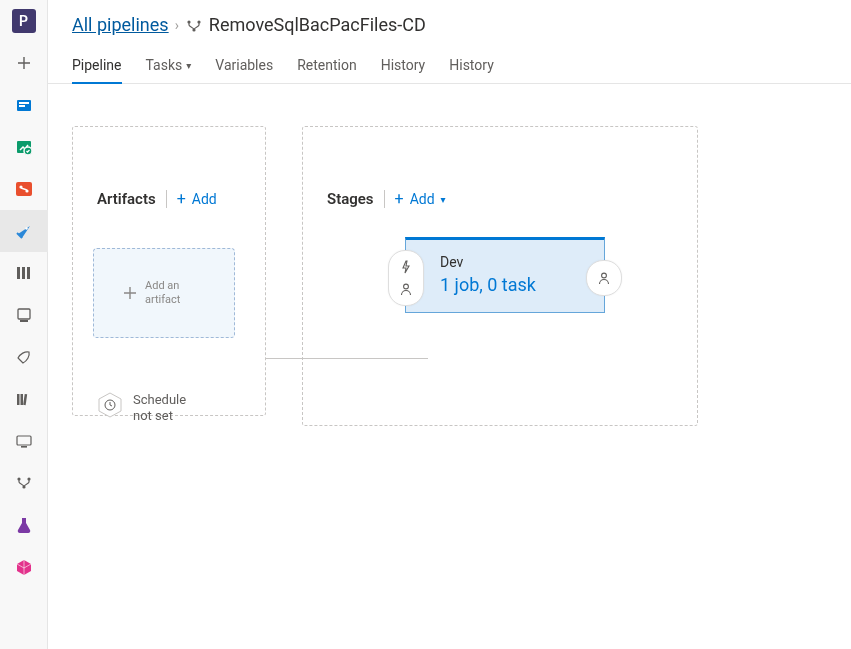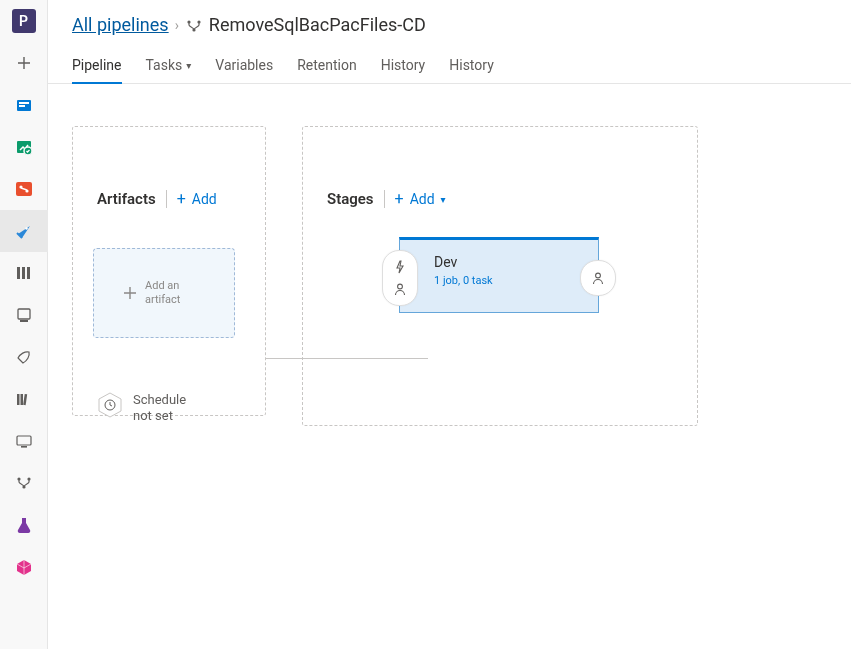--- a/index.html
+++ b/index.html
@@ -204,21 +204,21 @@
     height: 26px;
     display: flex;
     align-items: center;
     justify-content: center;
   }
   .schedule-row .sched-text { line-height: 1.2; }
 
   
   .stage-wrap {
     position: absolute;
-    left: 96px;
+    left: 102px;
     top: 110px;
     display: flex;
     align-items: flex-start;
   }
   .stage-card {
     width: 200px;
     height: 76px;
     background: #deecf9;
     border: 1px solid #65a6da;
     border-top: 3px solid #0078d4;
@@ -226,21 +226,21 @@
     padding: 14px 16px 10px 34px;
     position: relative;
     cursor: pointer;
   }
   .stage-card .stage-name {
     font-size: 14px;
     font-weight: 400;
     color: #323130;
   }
   .stage-card .stage-sub {
-    font-size: 11px;
+    font-size: 18px;
     color: #0078d4;
     margin-top: 4px;
     cursor: pointer;
   }
 
   .stage-badge {
     position: absolute;
     width: 34px;
     height: 54px;
     border-radius: 17px;

